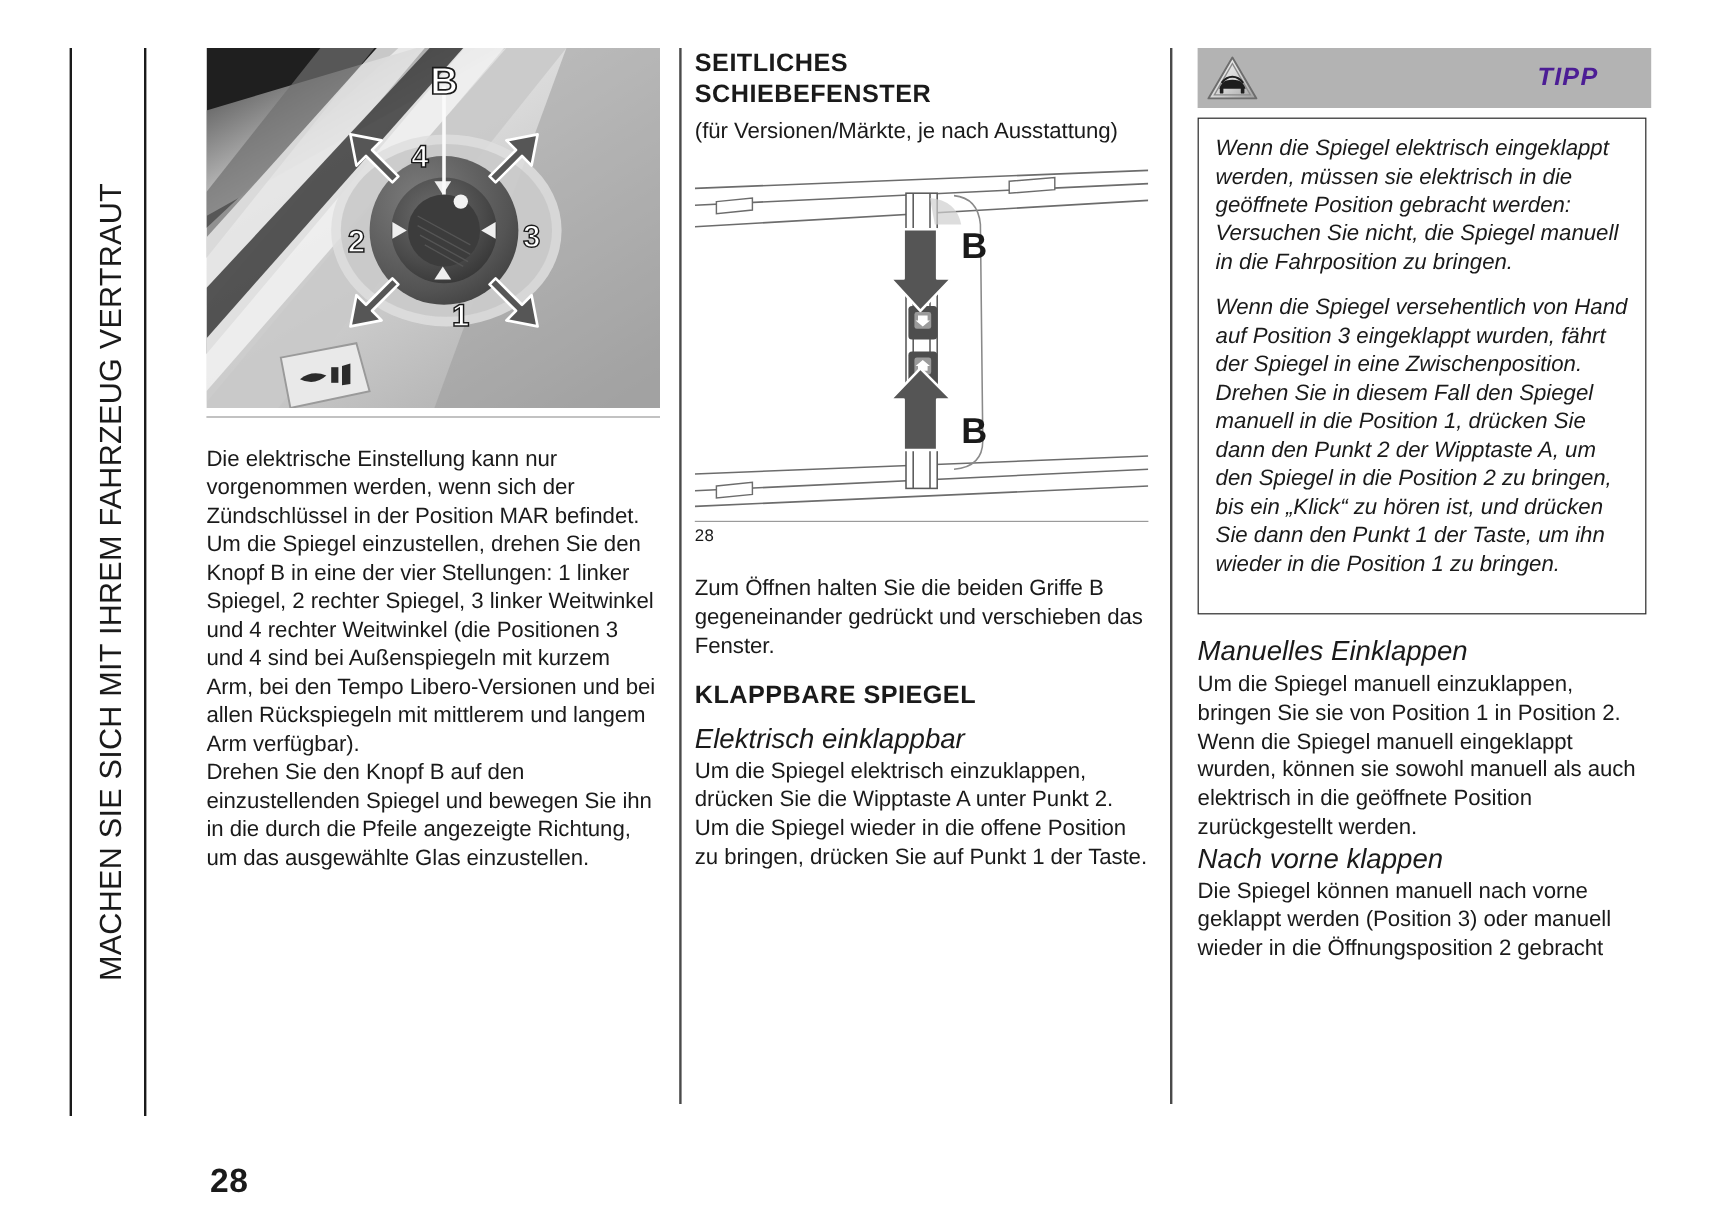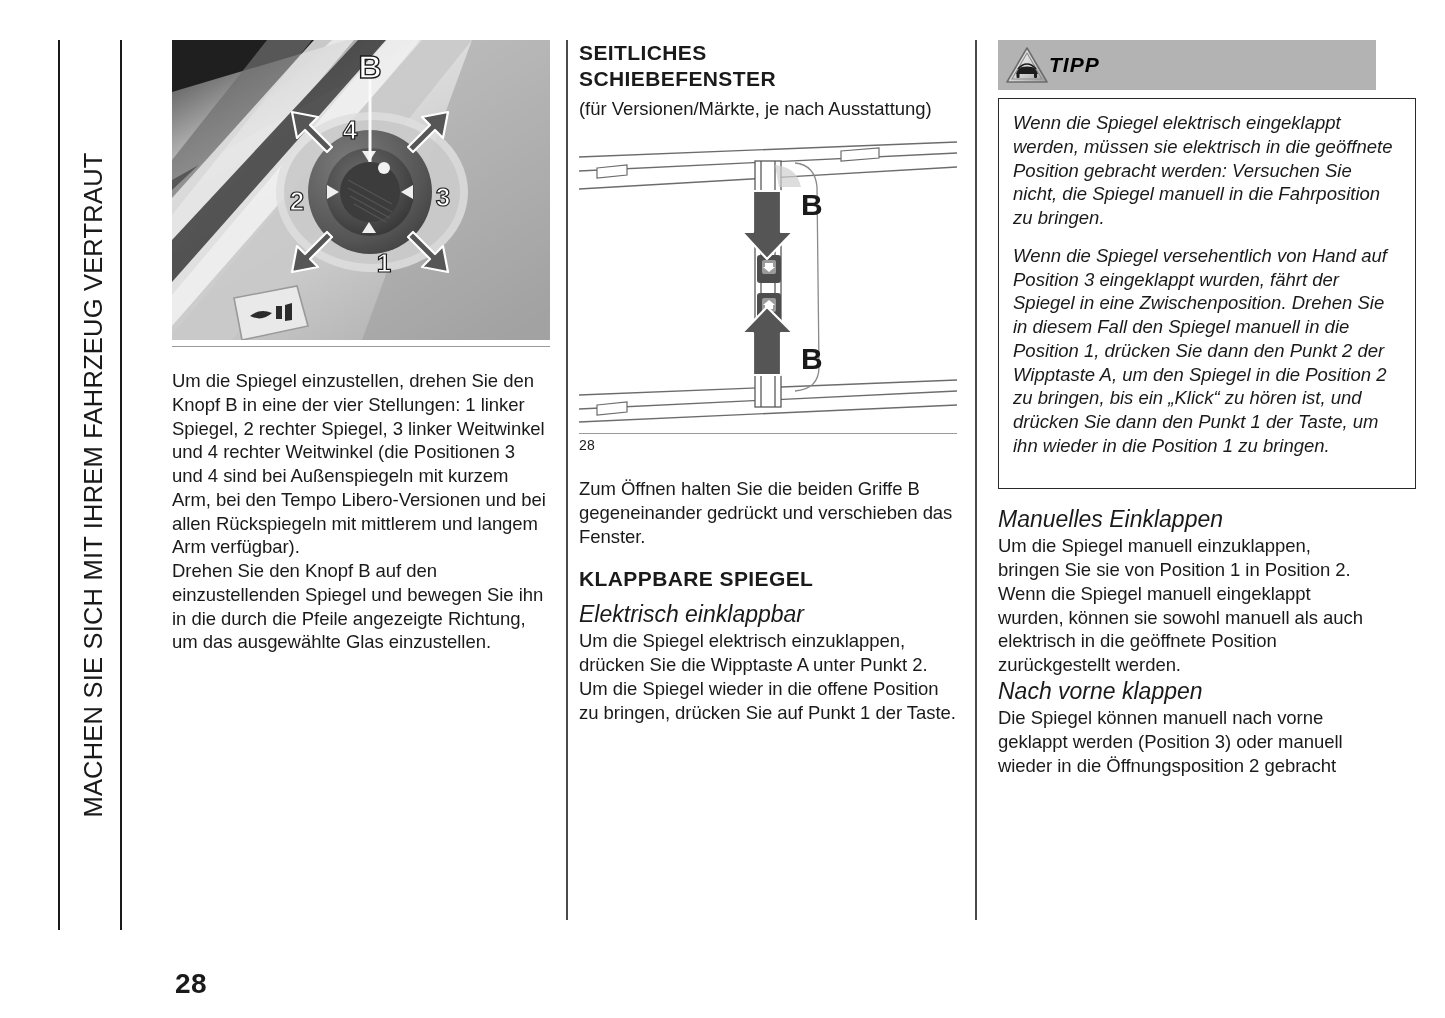--- a/index.html
+++ b/index.html
@@ -130,34 +130,34 @@
     align-items: center;
   }
   .tipp-icon {
     margin-left: 7px;
     width: 44px;
     height: 40px;
     flex: 0 0 auto;
   }
   .tipp-title {
     flex: 1 1 auto;
-    text-align: left;
+    text-align: right;
     font-size: 21px;
     font-weight: bold;
     font-style: italic;
-    color: #000000;
+    color: #4c1d95;
     letter-spacing: 1px;
     margin-right: 44px;
   }
   .tipp-body {
     border: 1.5px solid #2a2a2a;
     margin-top: 8px;
     padding: 12px 14px 14px 14px;
     box-sizing: border-box;
-    width: 418px;
+    width: 374px;
   }
   .tipp-para {
     font-size: 18.5px;
     font-style: italic;
     line-height: 1.285;
     margin: 0 0 14px 0;
   }
   .tipp-para:last-child { margin-bottom: 16px; }
 
   
@@ -264,20 +264,21 @@
             <path d="M78,276 q10,-8 22,-3 q-10,9 -22,3 Z" fill="#2b2b2b"></path>
             <rect x="104" y="266" width="6" height="13" fill="#2b2b2b"></rect>
             <polygon points="113,265 120,263 120,280 113,281" fill="#2b2b2b"></polygon>
           </g>
         </svg>
       </div>
       <div class="fig-rule"></div>
     </div>
 
     <div style="height:22px"></div>
+    <p class="body-text">Die elektrische Einstellung kann nur vorgenommen werden, wenn sich der Zündschlüssel in der Position MAR befindet.</p>
     <p class="body-text">Um die Spiegel einzustellen, drehen Sie den Knopf B in eine der vier Stellungen: 1 linker Spiegel, 2 rechter Spiegel, 3 linker Weitwinkel und 4 rechter Weitwinkel (die Positionen 3 und 4 sind bei Außenspiegeln mit kurzem Arm, bei den Tempo Libero-Versionen und bei allen Rückspiegeln mit mittlerem und langem Arm verfügbar).</p>
     <p class="body-text">Drehen Sie den Knopf B auf den einzustellenden Spiegel und bewegen Sie ihn in die durch die Pfeile angezeigte Richtung, um das ausgewählte Glas einzustellen.</p>
   </div>
 
   <div class="col" id="col2">
 
     <div class="h-section">SEITLICHES</div>
     <div class="h-section tight">SCHIEBEFENSTER</div>
     <p class="body-text" style="margin-top:6px">(für Versionen/Märkte, je nach Ausstattung)</p>
 

